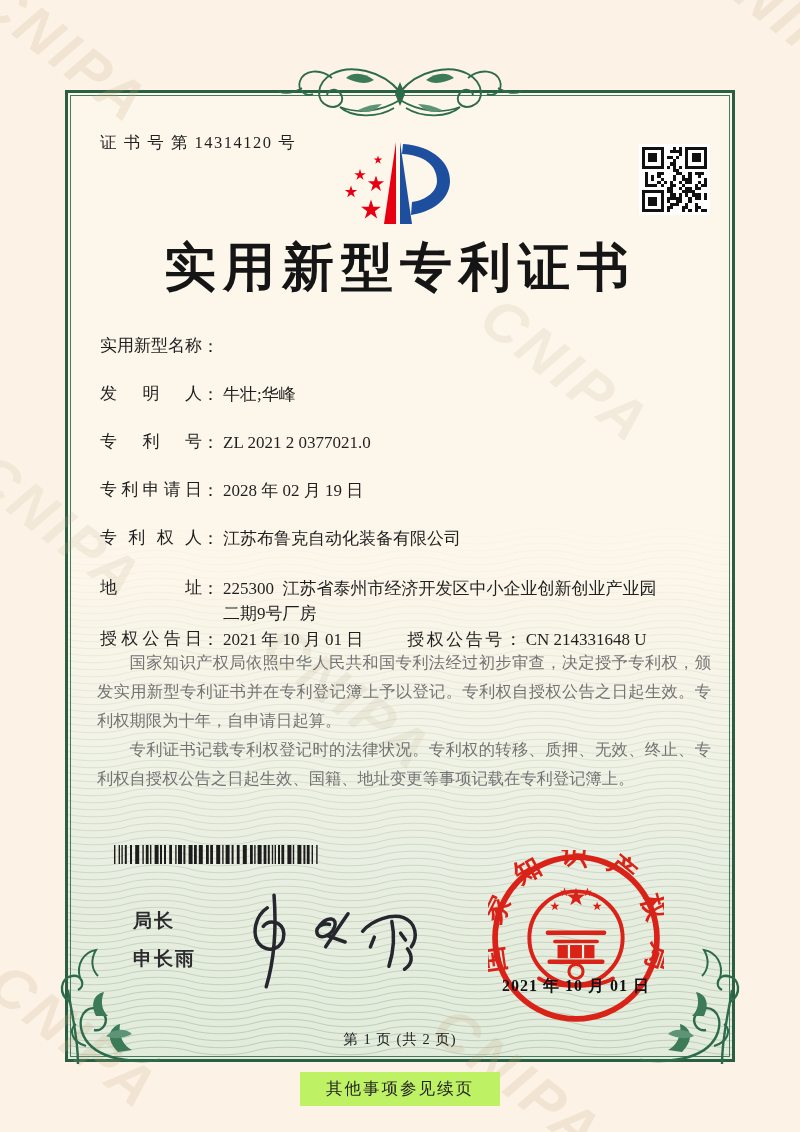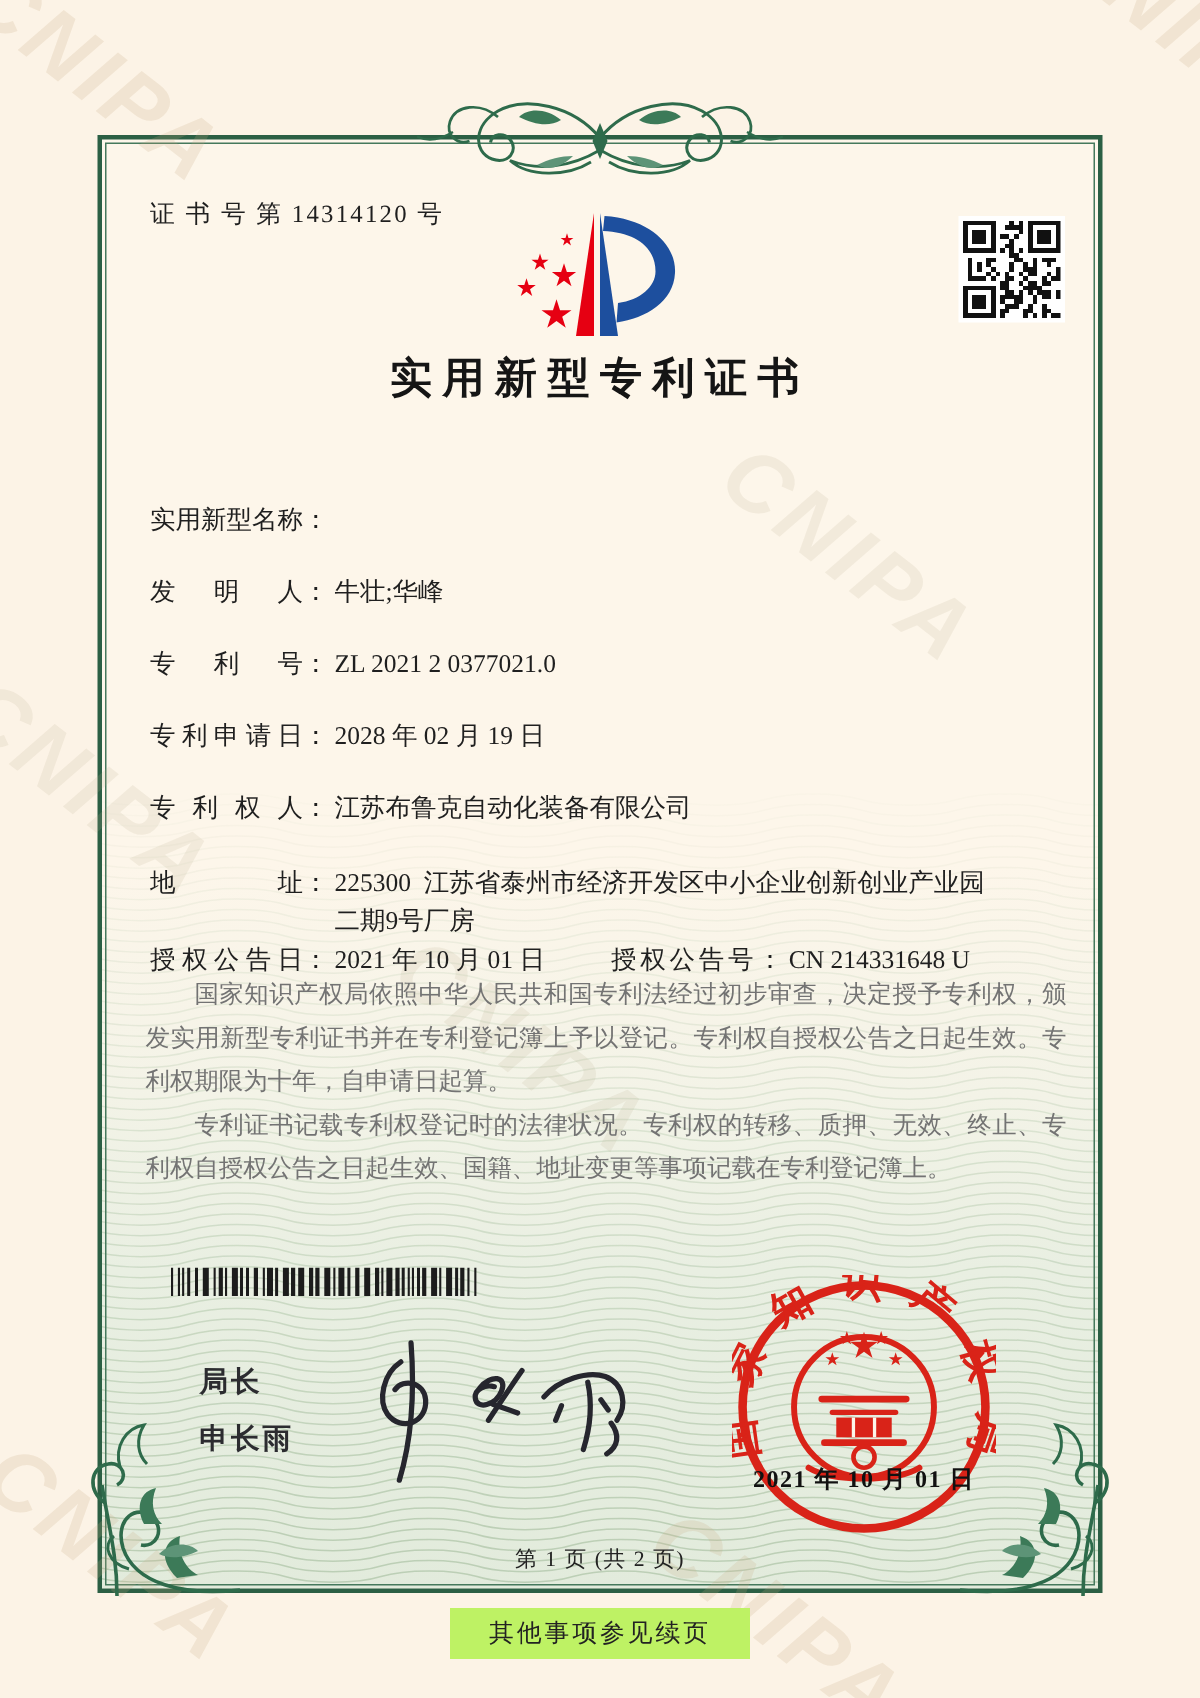--- a/index.html
+++ b/index.html
@@ -14,25 +14,25 @@
   
   .wm{position:absolute;z-index:1;font-family:"Liberation Sans","DejaVu Sans",sans-serif;
       font-weight:bold;font-style:italic;font-size:58px;letter-spacing:4px;white-space:nowrap;
       color:rgba(198,168,128,.20);transform:rotate(38deg);}
   .wm.in{color:rgba(188,172,144,.16);}
   
   .certno{position:absolute;left:100px;top:132px;z-index:2;font-size:16.5px;letter-spacing:1.5px;}
   .logo{position:absolute;left:338px;top:135px;z-index:2;}
   .qr{position:absolute;left:639px;top:144px;z-index:2;background:#fff;padding:3px;}
   .title{position:absolute;left:0;right:0;top:233px;z-index:2;text-align:center;
-         font-size:28px;font-weight:bold;letter-spacing:7px;color:#151515;}
+         font-size:52px;font-weight:bold;letter-spacing:7px;color:#151515;}
   
   .fields{position:absolute;left:100px;top:336px;width:566px;z-index:2;font-size:17px;}
   .frow{display:flex;align-items:flex-start;margin-bottom:26px;line-height:22px;}
-  .flabel{display:inline-block;width:102px;flex:none;text-align:justify;text-align-last:justify;}
+  .flabel{display:inline-block;width:102px;flex:none;text-align:justify;text-align-last:justify;font-family:Liberation Mono, monospace;}
   .fcolon{flex:none;}
   .fvalue{margin-left:4px;}
   .frow.addr{line-height:25px;margin-bottom:3px;}
   .frow.addr .fvalue{width:470px;white-space:pre-wrap;}
   .g2label{margin-left:44px;letter-spacing:2.5px;flex:none;}
   
   .paras{position:absolute;left:97px;top:648px;width:614px;z-index:2;
          font-size:16.3px;line-height:1.78;text-align:justify;color:#737373;}
   .paras p{margin:0;text-indent:2em;}
   

